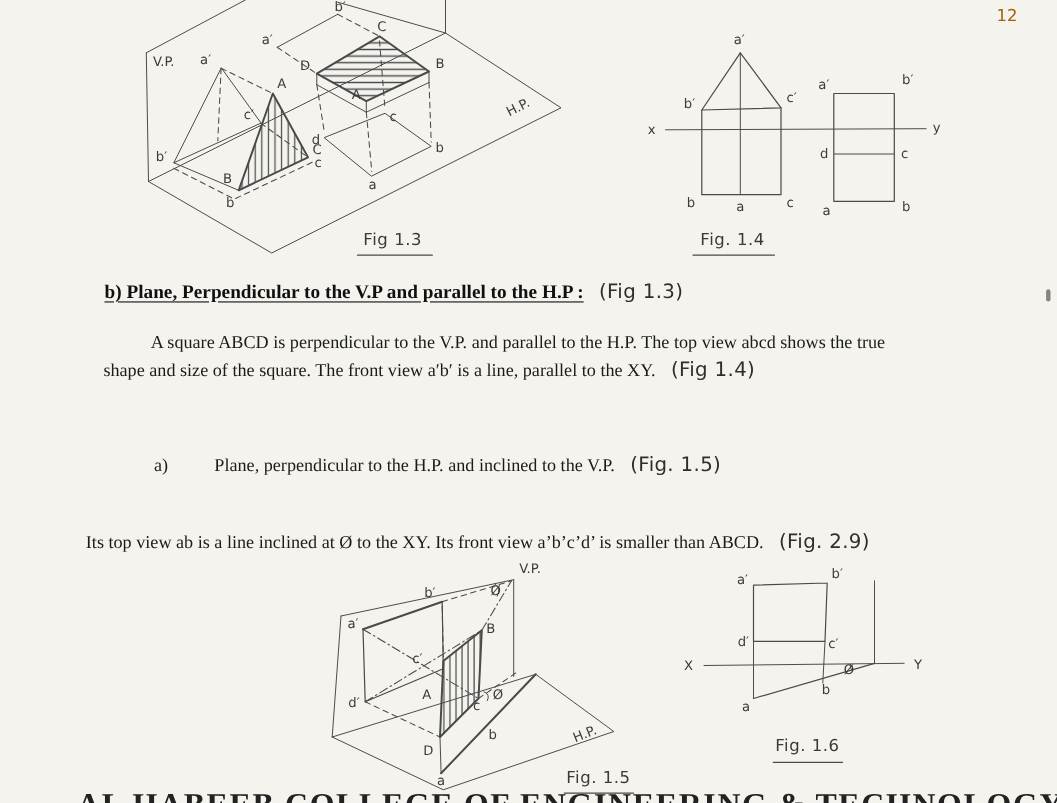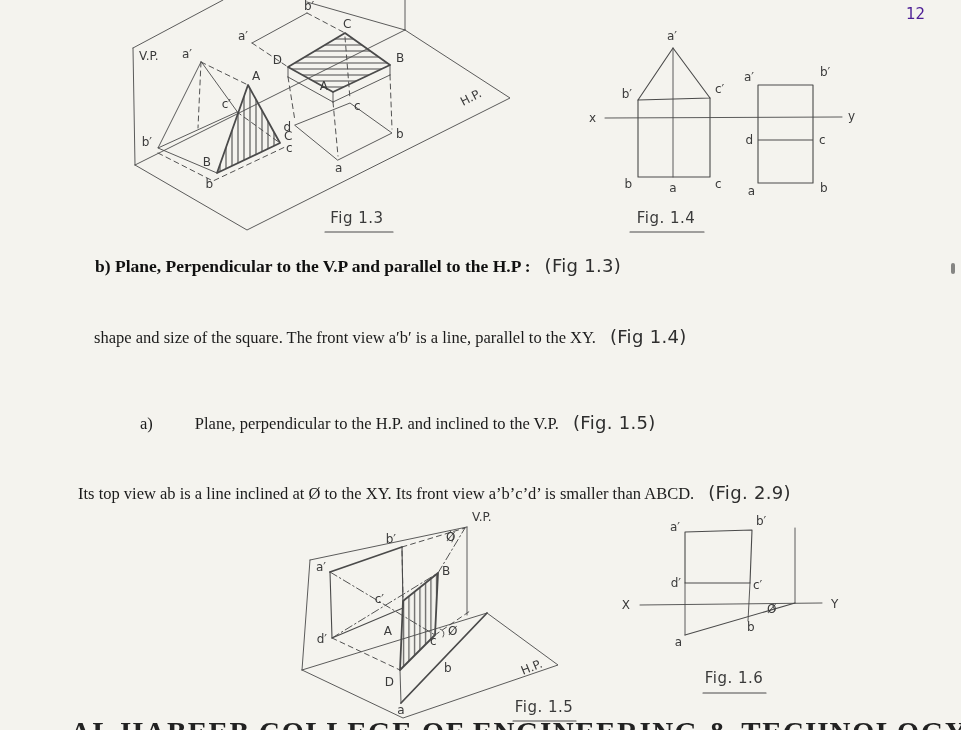--- a/index.html
+++ b/index.html
@@ -9,23 +9,23 @@
   .fig line,.fig path,.fig polyline,.fig polygon{stroke:#4a4a4a;fill:none;stroke-width:1.1;stroke-linecap:round;stroke-linejoin:round;}
   .fig .bold{stroke-width:1.8;}
   .fig .thin{stroke-width:.9;}
   .fig .dash{stroke-dasharray:5 4;stroke-width:.95;}
   .fig .dashdot{stroke-dasharray:8 3 1.5 3;stroke-width:.95;}
   .lbl{font:12px "DejaVu Sans",sans-serif;fill:#3b3b3b;stroke:none;}
   .cap{font:15px "DejaVu Sans",sans-serif;fill:#3a3a3a;stroke:none;letter-spacing:.5px;}
   .capline{stroke:#4a4a4a;stroke-width:1.2;}
   .txt{position:absolute;white-space:nowrap;color:#1b1b1b;font-size:16.5px;}
   .hd{font-weight:bold;font-size:17.5px;color:#101010;}
-  .ul{text-underline-offset:3px;text-align:right;}
+  .ul{text-decoration:underline;text-underline-offset:3px;text-align:right;}
   .hw{font-family:"DejaVu Sans",sans-serif;font-size:18px;color:#2e2e2e;letter-spacing:.3px;}
-  .pagenum{position:absolute;top:5px;left:906px;font-family:"DejaVu Sans",sans-serif;font-size:15px;color:#4c1d95;}
+  .pagenum{position:absolute;top:5px;left:906px;font-family:"DejaVu Sans",sans-serif;font-size:15px;color:#a16207;}
   .footer{position:absolute;top:716px;left:70px;font-family:"Liberation Serif",serif;font-weight:bold;
           font-size:29px;letter-spacing:1.5px;color:#222;white-space:nowrap;}
   .speck{position:absolute;left:951px;top:263px;width:4px;height:11px;background:#555;border-radius:2px;opacity:.7;}
   .gap{display:inline-block;width:14px;}
   .gap2{display:inline-block;width:42px;}
 </style>
 </head>
 <body>
 
 <div class="page">
@@ -206,20 +206,21 @@
     <g>
       <text class="cap" x="124" y="178" text-anchor="middle">Fig. 1.6</text>
       <line class="capline" x1="93" y1="188" x2="156" y2="188"></line>
     </g>
   </svg>
 
   <div class="txt" style="left:95px;top:255px">
     <span class="hd ul">b) Plane, Perpendicular to the V.P and parallel to the H.P :</span><span class="gap"></span><span class="hw">(Fig 1.3)</span>
   </div>
 
+  <div class="txt" style="left:137px;top:301px">A square ABCD is perpendicular to the V.P. and parallel to the H.P. The top view abcd shows the true</div>
   <div class="txt" style="left:94px;top:326px">
     <span>shape and size of the square. The front view a′b′ is a line, parallel to the XY.</span><span class="gap"></span><span class="hw">(Fig 1.4)</span>
   </div>
 
 
   <div class="txt" style="left:140px;top:412px">
     <span>a)</span><span class="gap2"></span><span>Plane, perpendicular to the H.P. and inclined to the V.P.</span><span class="gap"></span><span class="hw">(Fig. 1.5)</span>
   </div>
 
   <div class="txt" style="left:78px;top:482px">

